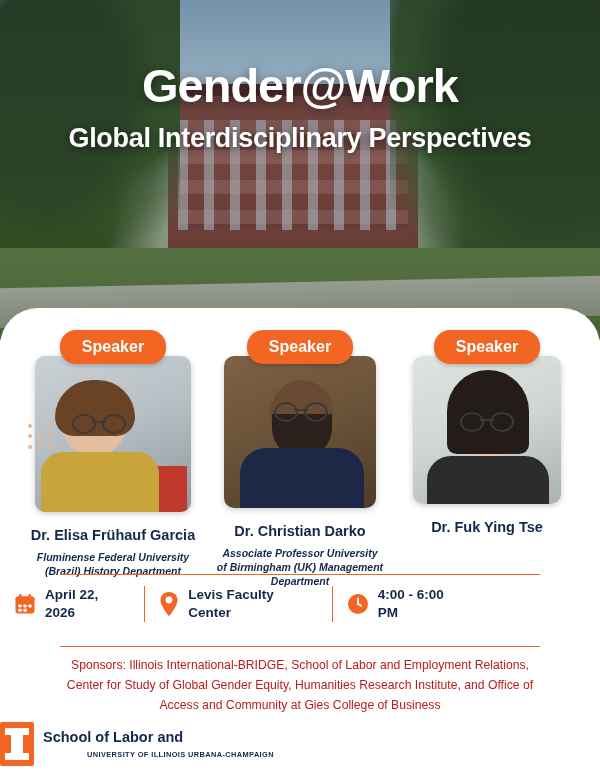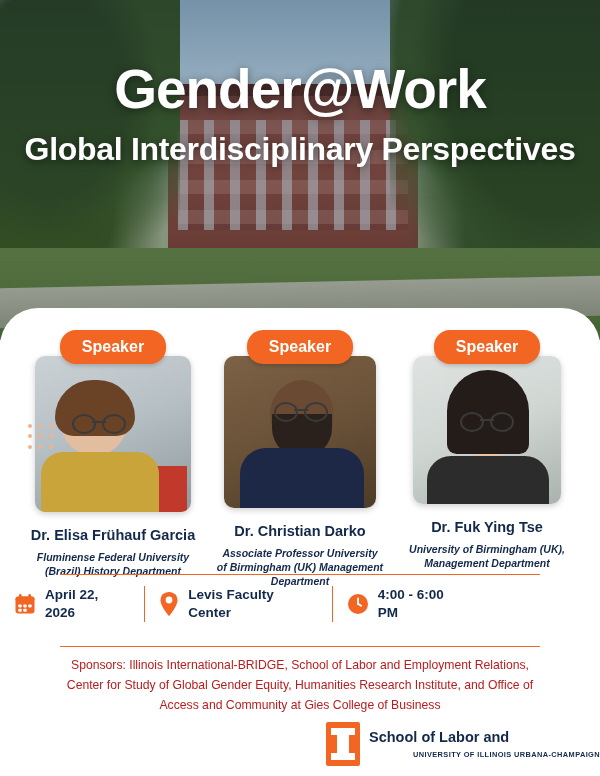--- a/index.html
+++ b/index.html
@@ -94,31 +94,31 @@
 
   
   .title-wrap {
     position: absolute;
     left: 0; top: 62px;
     width: 600px;
     text-align: center;
     z-index: 6;
   }
   .main-title {
-    font-size: 55px;
+    font-size: 47px;
     line-height: 1.0;
     font-weight: bold;
     color: #ffffff;
     letter-spacing: -1px;
     text-shadow: 0 2px 10px rgba(0,0,0,0.45);
     margin: 0;
   }
   .sub-title {
     margin-top: 14px;
-    font-size: 32px;
+    font-size: 27px;
     font-weight: bold;
     color: #ffffff;
     letter-spacing: -0.3px;
     text-shadow: 0 2px 8px rgba(0,0,0,0.5);
   }
 
   
   .body-panel {
     position: absolute;
     left: 0; top: 308px;
@@ -329,21 +329,21 @@
     z-index: 8;
   }
 
   
   .logo {
     position: absolute;
     left: 0; top: 722px;
     width: 600px;
     z-index: 8;
     display: flex;
-    justify-content: flex-end;
+    justify-content: flex-start;
     align-items: center;
     gap: 9px;
   }
   .logo-i {
     width: 34px; height: 44px;
     background: #f26522;
     position: relative;
     border-radius: 2px;
   }
   .logo-i:before {
@@ -441,21 +441,20 @@
       <div class="speaker-badge">Speaker</div>
       <div class="photo p3">
         <div class="p3-hair"></div>
         <div class="glasses" style="left:47px; top:56px;">
           <span class="lens l"></span>
             <span class="bridge"></span>
             <span class="lens r"></span>
         </div>
       </div>
       <div class="speaker-name">Dr. Fuk Ying Tse</div>
-      <div class="speaker-aff">University of Birmingham (UK), Management Department</div>
     </div>
 
   </div>
 
   <div class="divider top"></div>
 
   <div class="info-row">
 
     <div class="info-item">
       <svg class="ico" width="22" height="22" viewBox="0 0 22 22">

